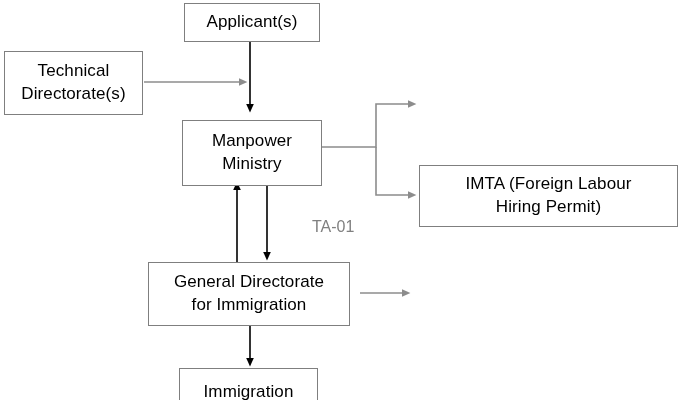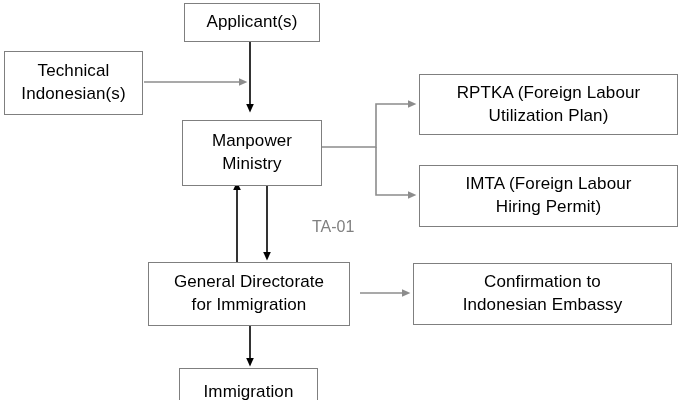--- a/index.html
+++ b/index.html
@@ -93,35 +93,31 @@
     </g>
 
     <g>
       <line x1="250" y1="325" x2="250" y2="362" stroke="#000000" stroke-width="1.6" marker-end="url(#ahBlack)"></line>
     </g>
   </svg>
 
   <div class="node" style="left:184px; top:3px; width:136px; height:39px;">Applicant(s)</div>
 
   <div class="node" style="left:4px; top:51px; width:139px; height:64px;">Technical
-Indonesian(s)</div>
+Directorate(s)</div>
 
   <div class="node" style="left:182px; top:120px; width:140px; height:66px;">Manpower
 Ministry</div>
 
-  <div class="node" style="left:419px; top:74px; width:259px; height:61px;">RPTKA (Foreign Labour
-Utilization Plan)</div>
 
   <div class="node" style="left:419px; top:165px; width:259px; height:62px;">IMTA (Foreign Labour
 Hiring Permit)</div>
 
   <div class="node" style="left:148px; top:262px; width:202px; height:64px;">General Directorate
 for Immigration</div>
 
-  <div class="node" style="left:413px; top:263px; width:259px; height:62px;">Confirmation to
-Indonesian Embassy</div>
 
   <div class="node" style="left:179px; top:368px; width:139px; height:48px;">Immigration</div>
 
 
   <div class="edge-label" style="left:300px; top:219px;margin-left:12px;">TA-01</div>
 
 </div>
 
 </body></html>

